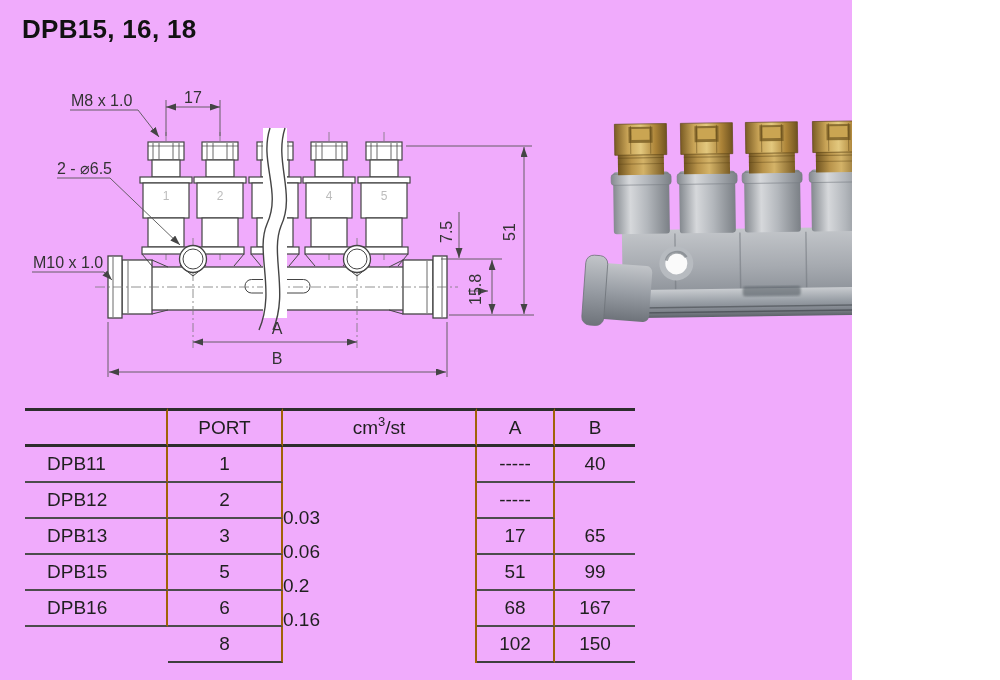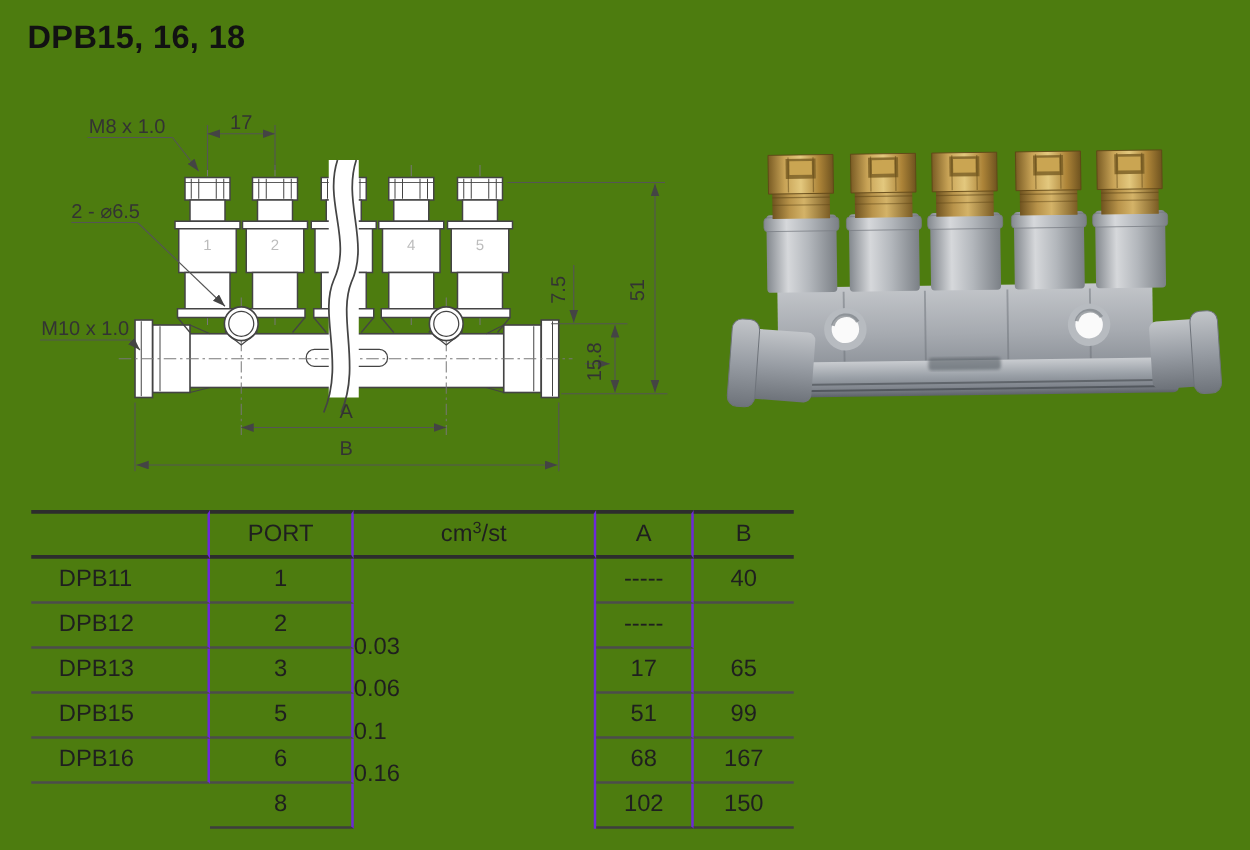--- a/index.html
+++ b/index.html
@@ -1,31 +1,31 @@
 <!DOCTYPE html>
 <html><head>
 <meta charset="utf-8">
 <style>
   html,body{margin:0;padding:0;background:#fff;}
-  .page{position:relative;width:1000px;height:680px;background:#4d7c0f;overflow:hidden;
+  .page{position:relative;width:852px;height:680px;background:#f0abfc;overflow:hidden;
         font-family:"Liberation Sans",sans-serif;}
   .title{position:absolute;left:22px;top:14px;font-size:26px;font-weight:bold;
          color:#121212;letter-spacing:.3px;}
   svg text{font-family:"Liberation Sans",sans-serif;fill:#333;}
   .dimtxt{font-size:16px;}
   .faint{font-size:12px;fill:#bcbcbc;}
 
   
   .spec-table{position:absolute;left:25px;top:408px;width:610px;display:grid;
               grid-template-columns:143px 115px 194px 78px 80px;
               grid-template-rows:39px repeat(6,36px);
               font-size:19px;color:#1f1f1f;}
   .c{display:flex;align-items:center;justify-content:center;box-sizing:border-box;}
   .h{border-top:3px solid #2d2d2d;border-bottom:3px solid #2d2d2d;}
-  .vr{border-right:2px solid #6d28d9;}
+  .vr{border-right:2px solid #a16207;}
   .rb{border-bottom:2px solid #4c4c4c;}
   .bb{border-bottom:2px solid #3e3e3e;}
   .col-m{justify-content:flex-start;padding-left:22px;}
   .sup{font-size:13px;position:relative;top:-6px;}
   .flow{box-sizing:border-box;display:block;text-align:left;padding-top:54px;
         line-height:34px;font-size:19px;}
 </style>
 </head>
 <body>
 
@@ -296,21 +296,21 @@
         <span>cm</span>
         <span class="sup">3</span>
         <span>/st</span>
       </div>
     <div class="c h vr" style="grid-row:1;grid-column:4">A</div>
     <div class="c h" style="grid-row:1;grid-column:5">B</div>
 
     <div class="flow vr" style="grid-column:3;grid-row:2/8">
       <div>0.03</div>
       <div>0.06</div>
-      <div>0.1</div>
+      <div>0.2</div>
       <div>0.16</div>
     </div>
 
     <div class="c col-m vr rb" style="grid-row:2;grid-column:1">DPB11</div>
     <div class="c vr rb" style="grid-row:2;grid-column:2">1</div>
     <div class="c vr rb" style="grid-row:2;grid-column:4">-----</div>
     <div class="c rb" style="grid-row:2;grid-column:5">40</div>
 
     <div class="c col-m vr rb" style="grid-row:3;grid-column:1">DPB12</div>
     <div class="c vr rb" style="grid-row:3;grid-column:2">2</div>

